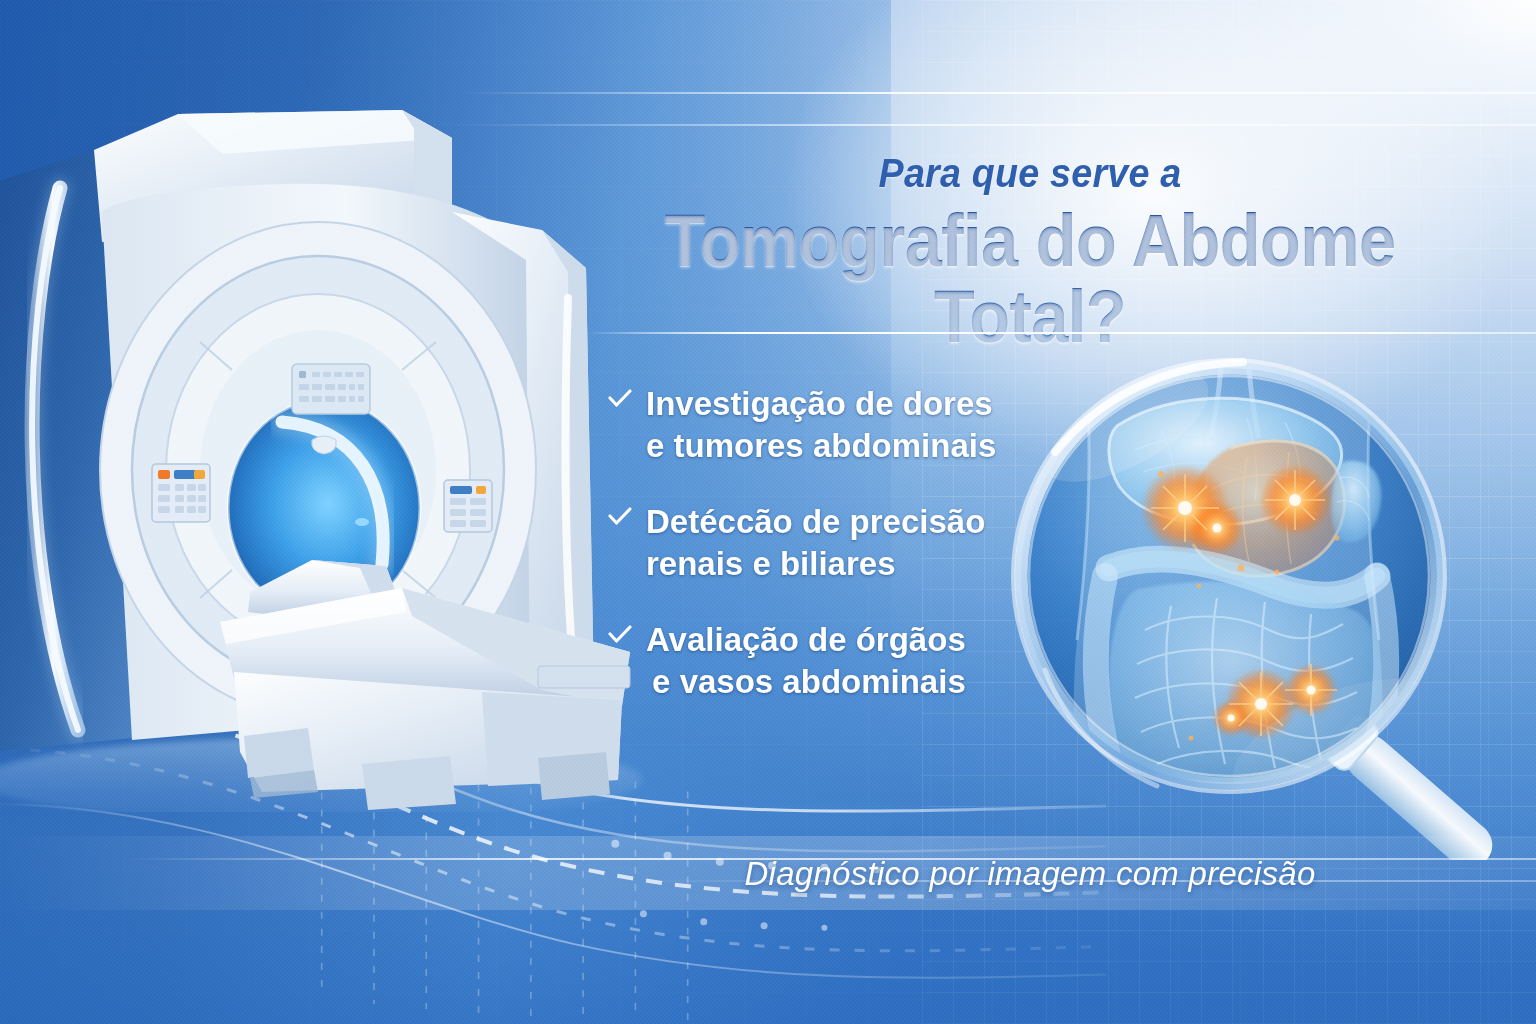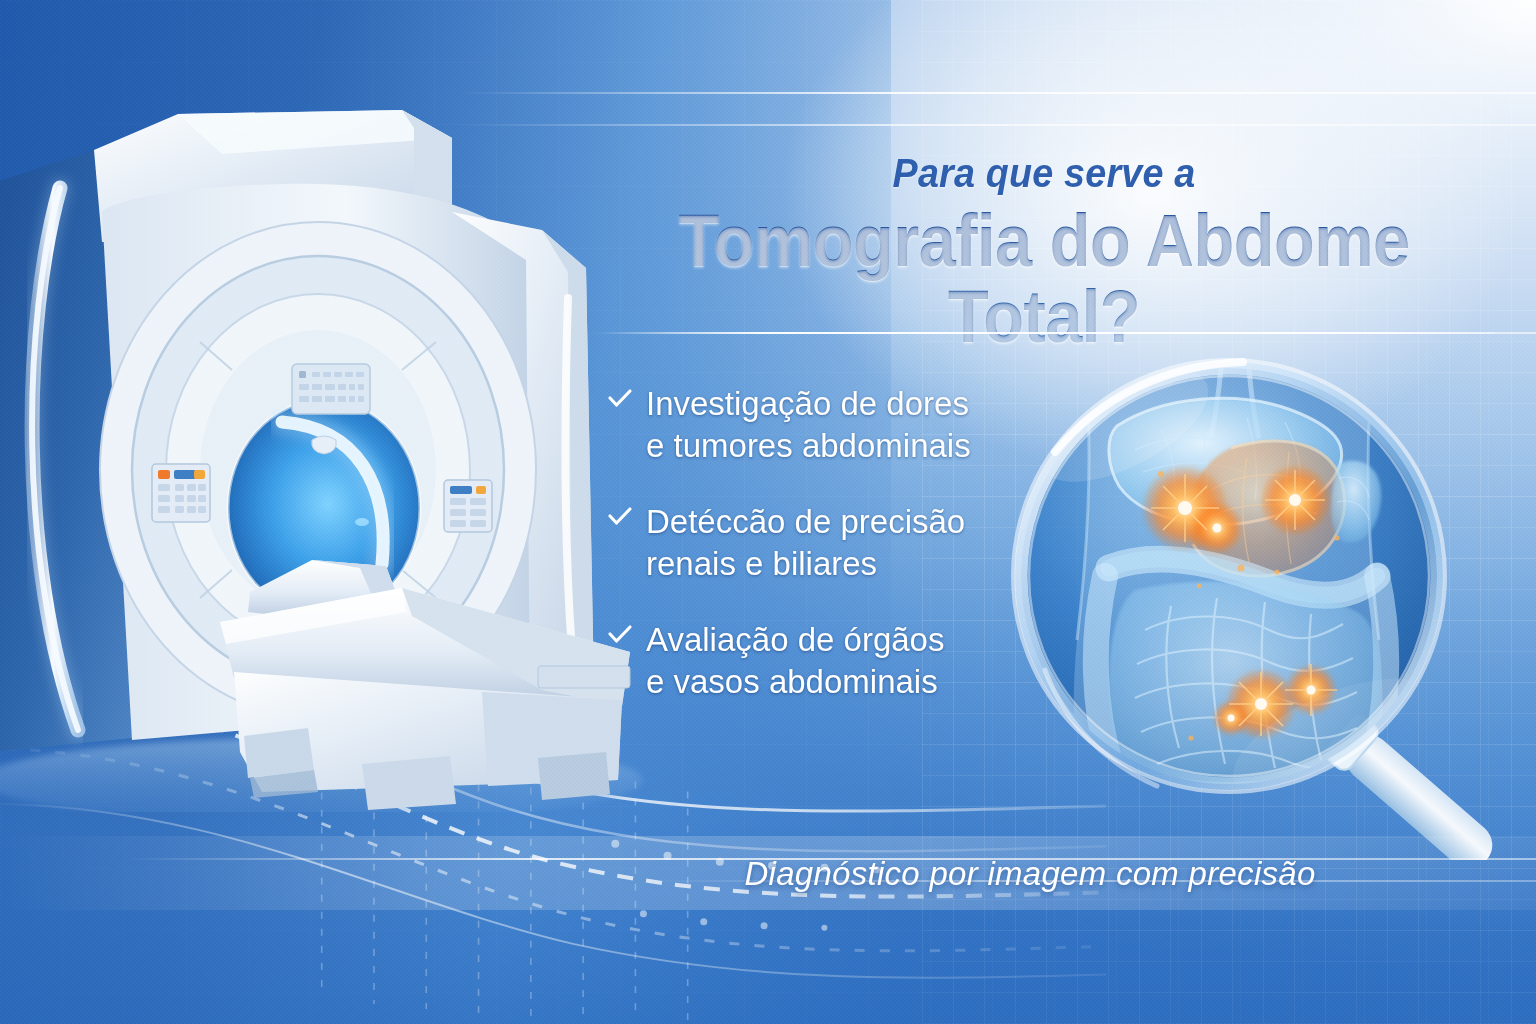--- a/index.html
+++ b/index.html
@@ -79,21 +79,21 @@
   }
 
   
   .bg-curves { position:absolute; left:0; bottom:0; width:72%; height:46%; }
 
   
   .scanner { position:absolute; left:-18px; top:92px; width:690px; height:720px; }
 
   
   .content {
-    position:absolute; left:594px; top:150px; width:900px;
+    position:absolute; left:580px; top:150px; width:900px;
   }
   .subtitle {
     font-family:"Liberation Sans", sans-serif;
     font-style:italic; font-weight:700;
     font-size:41px; letter-spacing:.2px;
     color:#2e5fae;
     text-align:center;
     transform:scaleX(.92);
     transform-origin:center;
     text-shadow:0 1px 2px rgba(255,255,255,.6);
@@ -121,30 +121,30 @@
   }
 
   
   .bullets {
     position:absolute; left:608px; top:383px; width:430px;
   }
   .bullet {
     display:flex; align-items:flex-start; gap:14px;
     margin-bottom:34px;
   }
-  .bullet:last-child { margin-bottom:12px; }
+  .bullet:last-child { margin-bottom:12px;text-align:right; }
   .check {
     flex:0 0 auto; width:24px; height:36px;
     display:flex; align-items:flex-start; justify-content:center;
     padding-top:6px;
   }
   .check svg { display:block; }
   .bullet-text {
     font-family:"Liberation Sans", sans-serif;
-    font-weight:400;
+    font-weight:700;
     font-size:33px; line-height:1.27;
     color:#ffffff;
     text-shadow:0 1px 3px rgba(14,52,105,.55);
     white-space:pre-line;
   }
 
   
   .magnifier { position:absolute; left:985px; top:340px; width:551px; height:520px; }
 
   

